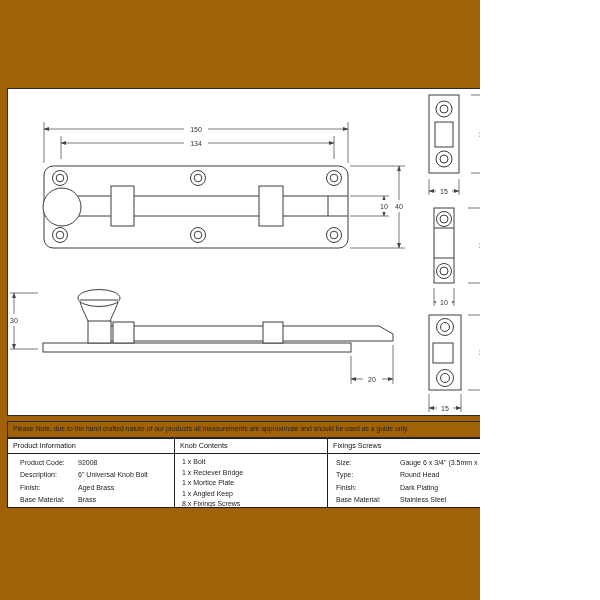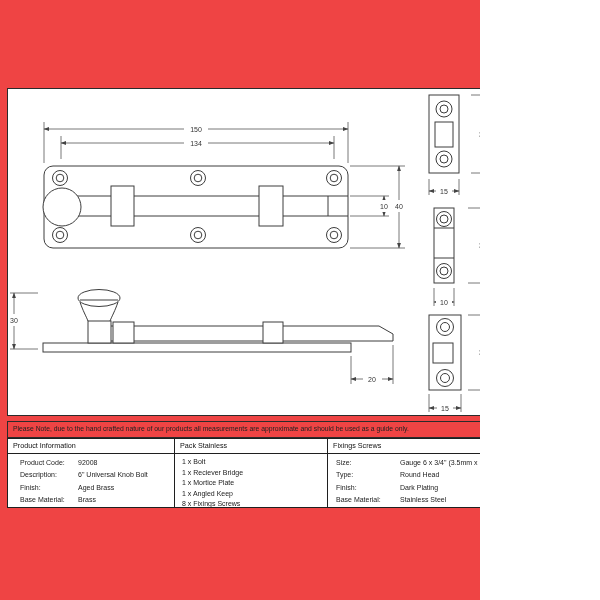--- a/index.html
+++ b/index.html
@@ -1,16 +1,16 @@
 <!DOCTYPE html>
 <html><head>
 <meta charset="utf-8">
 <style>
   html,body{margin:0;padding:0;background:#ffffff;}
-  .sheet{position:relative;width:480px;height:600px;background:#ef4444;overflow:hidden;
+  .sheet{position:relative;width:480px;height:600px;background:#a16207;overflow:hidden;
          font-family:"Liberation Sans",sans-serif;color:#222;}
   .drawing-frame{position:absolute;left:7px;top:88px;width:586px;height:328px;
                  border:1.5px solid #2b2b2b;box-sizing:border-box;background:#fff;}
   .dim{font:7px "Liberation Sans",sans-serif;fill:#333;text-anchor:middle;}
   .note-bar{position:absolute;left:7px;top:421px;width:586px;height:17px;border:1px solid #2b2b2b;
             box-sizing:border-box;font-size:6.8px;line-height:14px;padding-left:5px;color:#222;
             white-space:nowrap;overflow:hidden;}
   .spec-table{position:absolute;left:7px;top:438px;width:586px;height:70px;border:1.5px solid #1f1f1f;
               box-sizing:border-box;display:grid;grid-template-columns:167px 153px 167px 1fr;background:#fff;}
   .tcol{box-sizing:border-box;overflow:hidden;}
@@ -216,21 +216,21 @@
           <span class="v">Aged Brass</span>
         </div>
         <div class="kv">
           <span class="k">Base Material:</span>
           <span class="v">Brass</span>
         </div>
       </div>
     </div>
 
     <div class="tcol bordered">
-      <div class="col-header">Pack Stainless</div>
+      <div class="col-header">Knob Contents</div>
       <div class="col-body pc-body">
         <div class="pack-item">1 x Bolt</div>
         <div class="pack-item">1 x Reciever Bridge</div>
         <div class="pack-item">1 x Mortice Plate</div>
         <div class="pack-item">1 x Angled Keep</div>
         <div class="pack-item">8 x Fixings Screws</div>
       </div>
     </div>
 
     <div class="tcol bordered fix">

